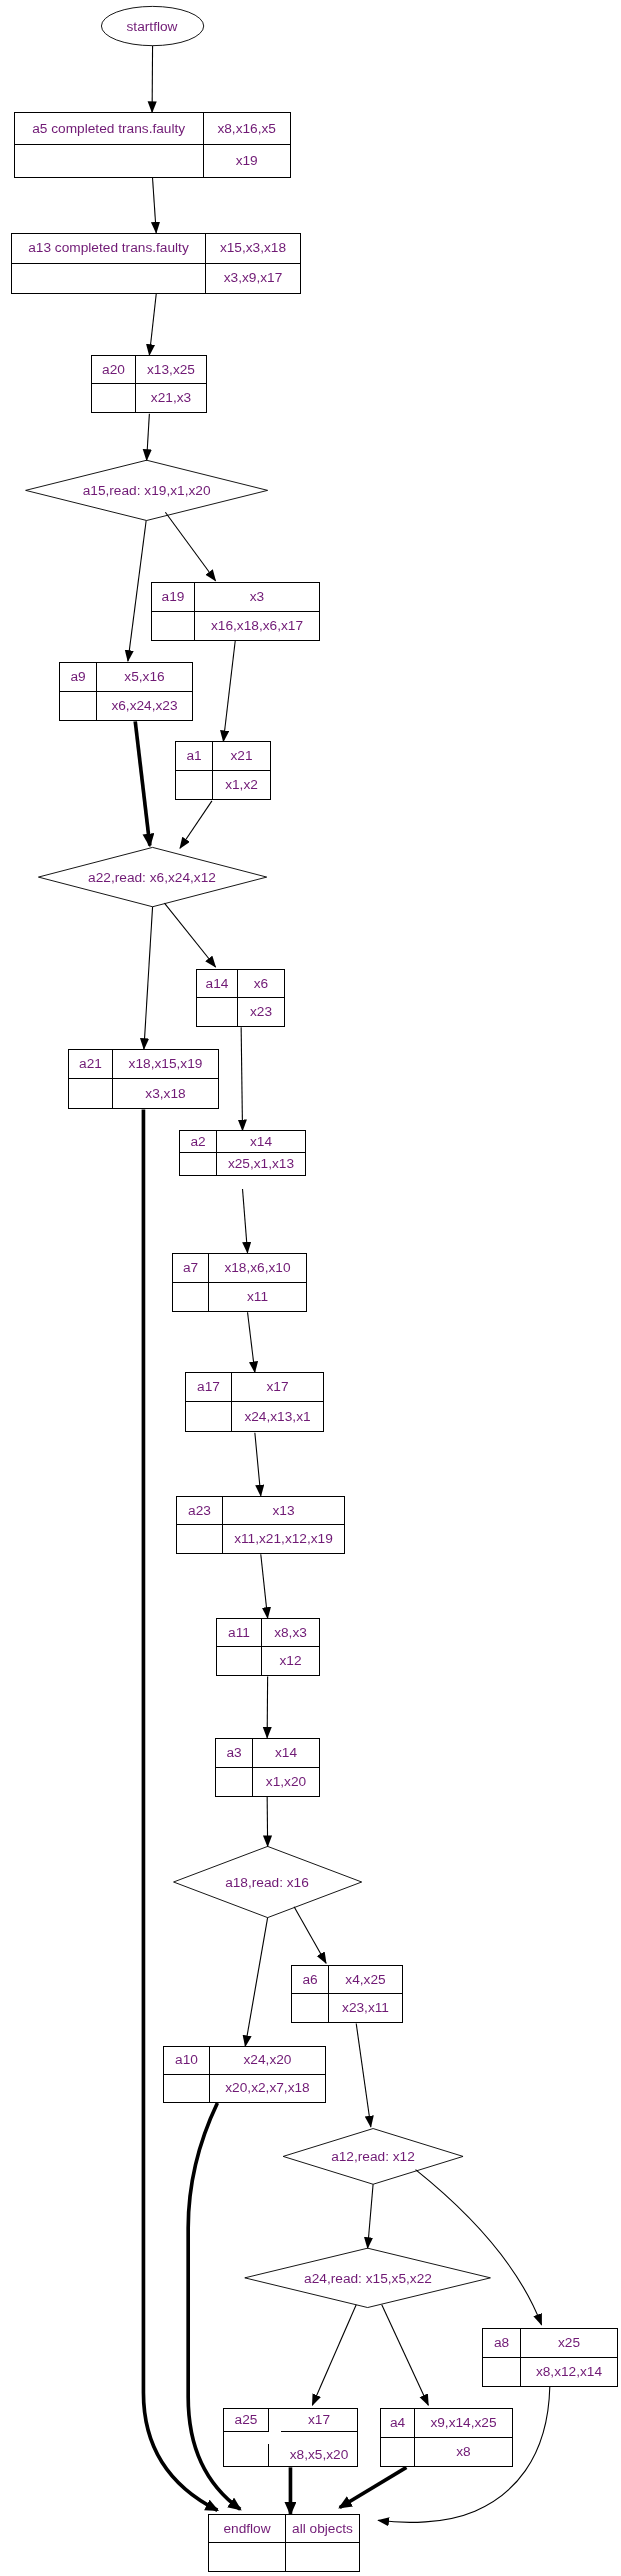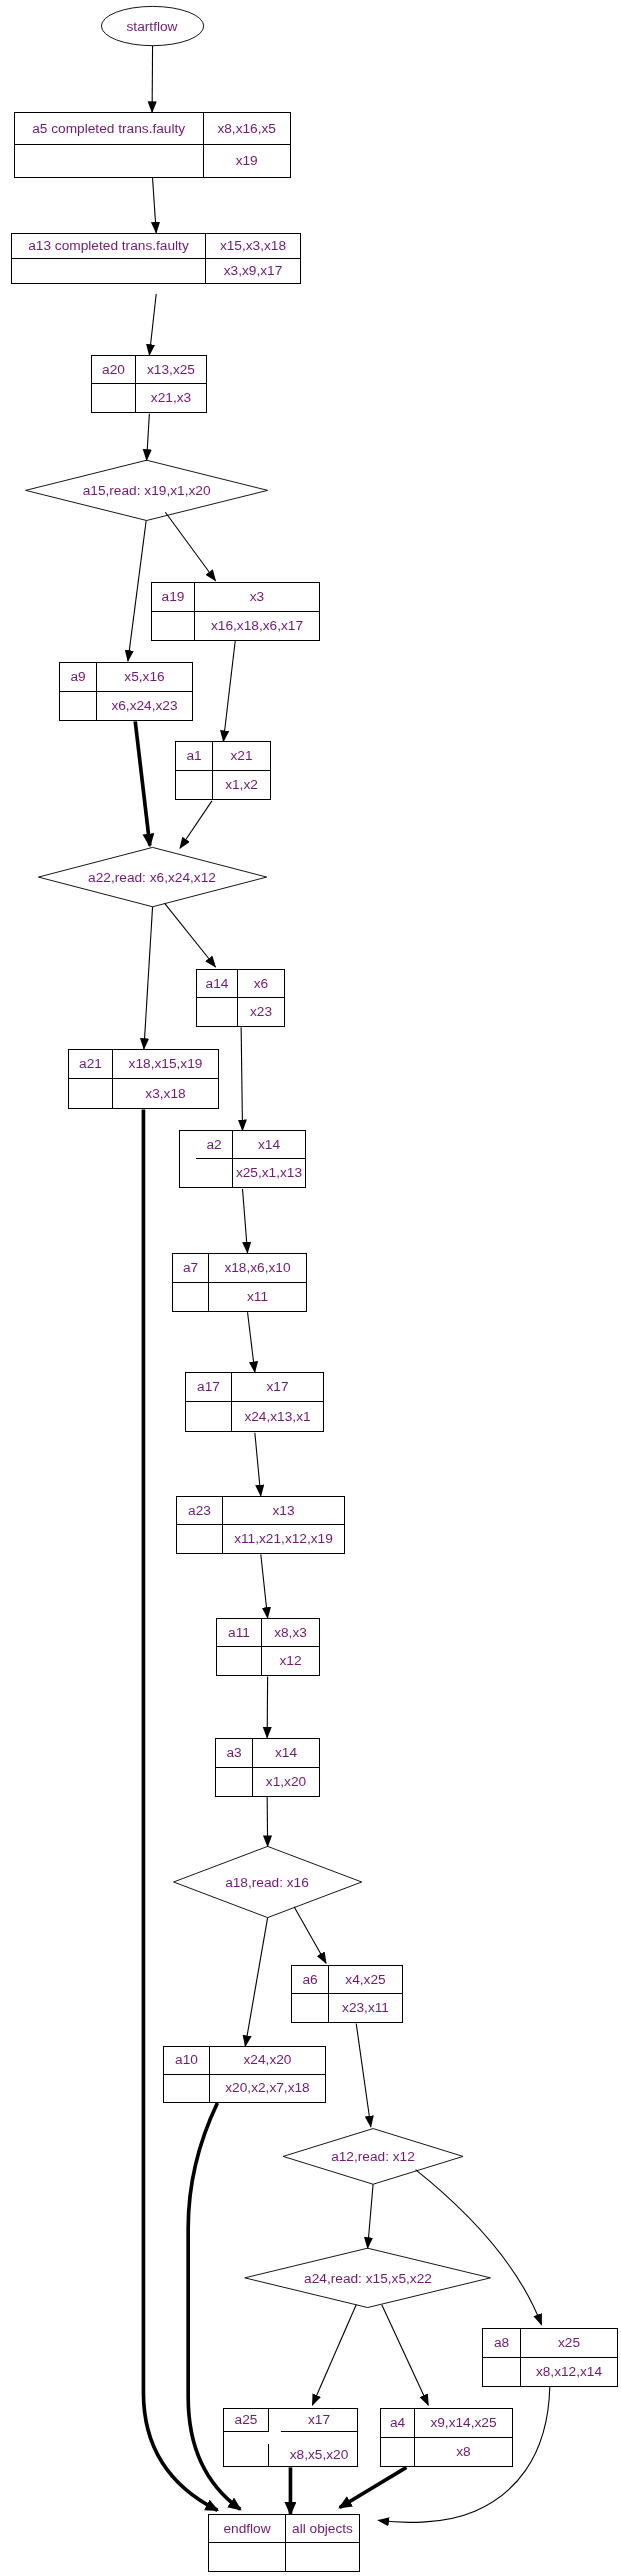--- a/index.html
+++ b/index.html
@@ -78,21 +78,21 @@
       </g>
   </svg>
   <div id="node-layer">
       <div class="shape-label" style="left: 101px; top: 19px; width: 102px;">startflow</div>
       <div class="node-box" style="left: 13.7px; top: 112px; width: 277px; height: 66px; grid-template-columns: 189px 1fr;">
         <div class="cell rb bb">a5 completed trans.faulty</div>
         <div class="cell bb">x8,x16,x5</div>
         <div class="cell rb"></div>
         <div class="cell ">x19</div>
       </div>
-      <div class="node-box" style="left: 11px; top: 233px; width: 290px; height: 51px; grid-template-columns: 194px 1fr;">
+      <div class="node-box" style="left: 11px; top: 233px; width: 290px; height: 61px; grid-template-columns: 194px 1fr;">
         <div class="cell rb bb">a13 completed trans.faulty</div>
         <div class="cell bb">x15,x3,x18</div>
         <div class="cell rb"></div>
         <div class="cell ">x3,x9,x17</div>
       </div>
       <div class="node-box" style="left: 91px; top: 355px; width: 116px; height: 58px; grid-template-columns: 44px 1fr;">
         <div class="cell rb bb">a20</div>
         <div class="cell bb">x13,x25</div>
         <div class="cell rb"></div>
         <div class="cell ">x21,x3</div>
@@ -122,21 +122,21 @@
         <div class="cell bb">x6</div>
         <div class="cell rb"></div>
         <div class="cell ">x23</div>
       </div>
       <div class="node-box" style="left: 68px; top: 1049px; width: 151px; height: 60px; grid-template-columns: 44px 1fr;">
         <div class="cell rb bb">a21</div>
         <div class="cell bb">x18,x15,x19</div>
         <div class="cell rb"></div>
         <div class="cell ">x3,x18</div>
       </div>
-      <div class="node-box" style="left: 179px; top: 1130px; width: 127px; height: 58px; grid-template-columns: 37px 1fr; padding-left: 16px;">
+      <div class="node-box" style="left: 179px; top: 1130px; width: 127px; height: 46px; grid-template-columns: 37px 1fr;">
         <div class="cell rb bb">a2</div>
         <div class="cell bb">x14</div>
         <div class="cell rb"></div>
         <div class="cell ">x25,x1,x13</div>
       </div>
       <div class="node-box" style="left: 172px; top: 1253px; width: 135px; height: 59px; grid-template-columns: 36px 1fr;">
         <div class="cell rb bb">a7</div>
         <div class="cell bb">x18,x6,x10</div>
         <div class="cell rb"></div>
         <div class="cell ">x11</div>

